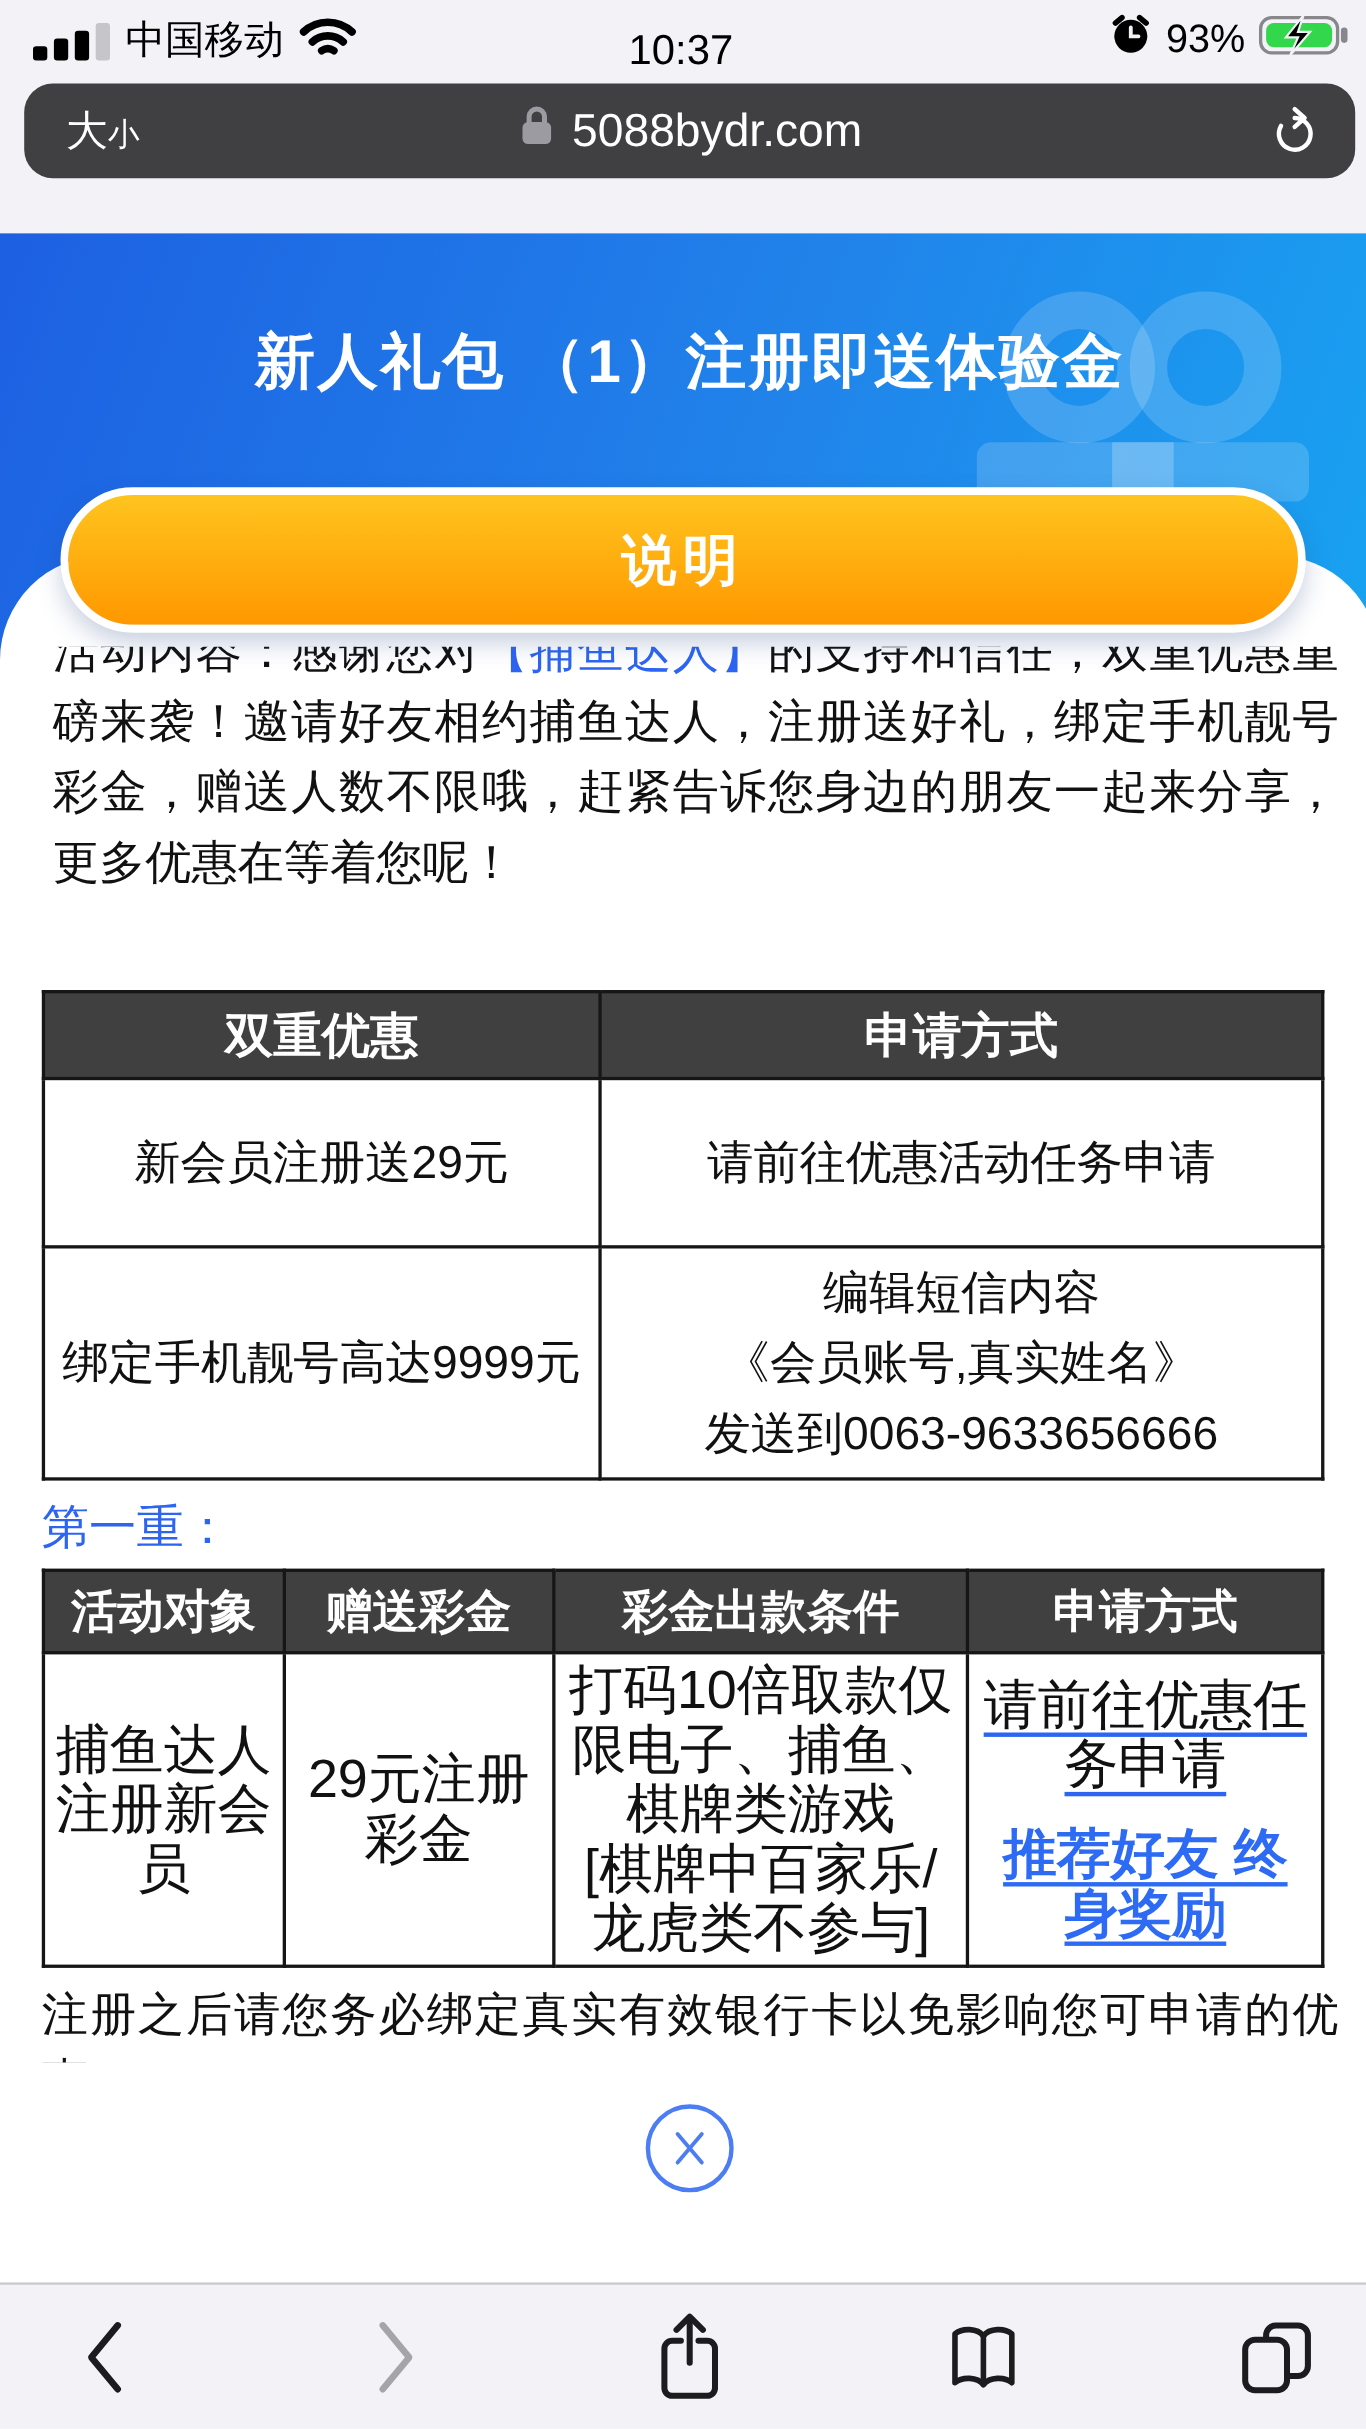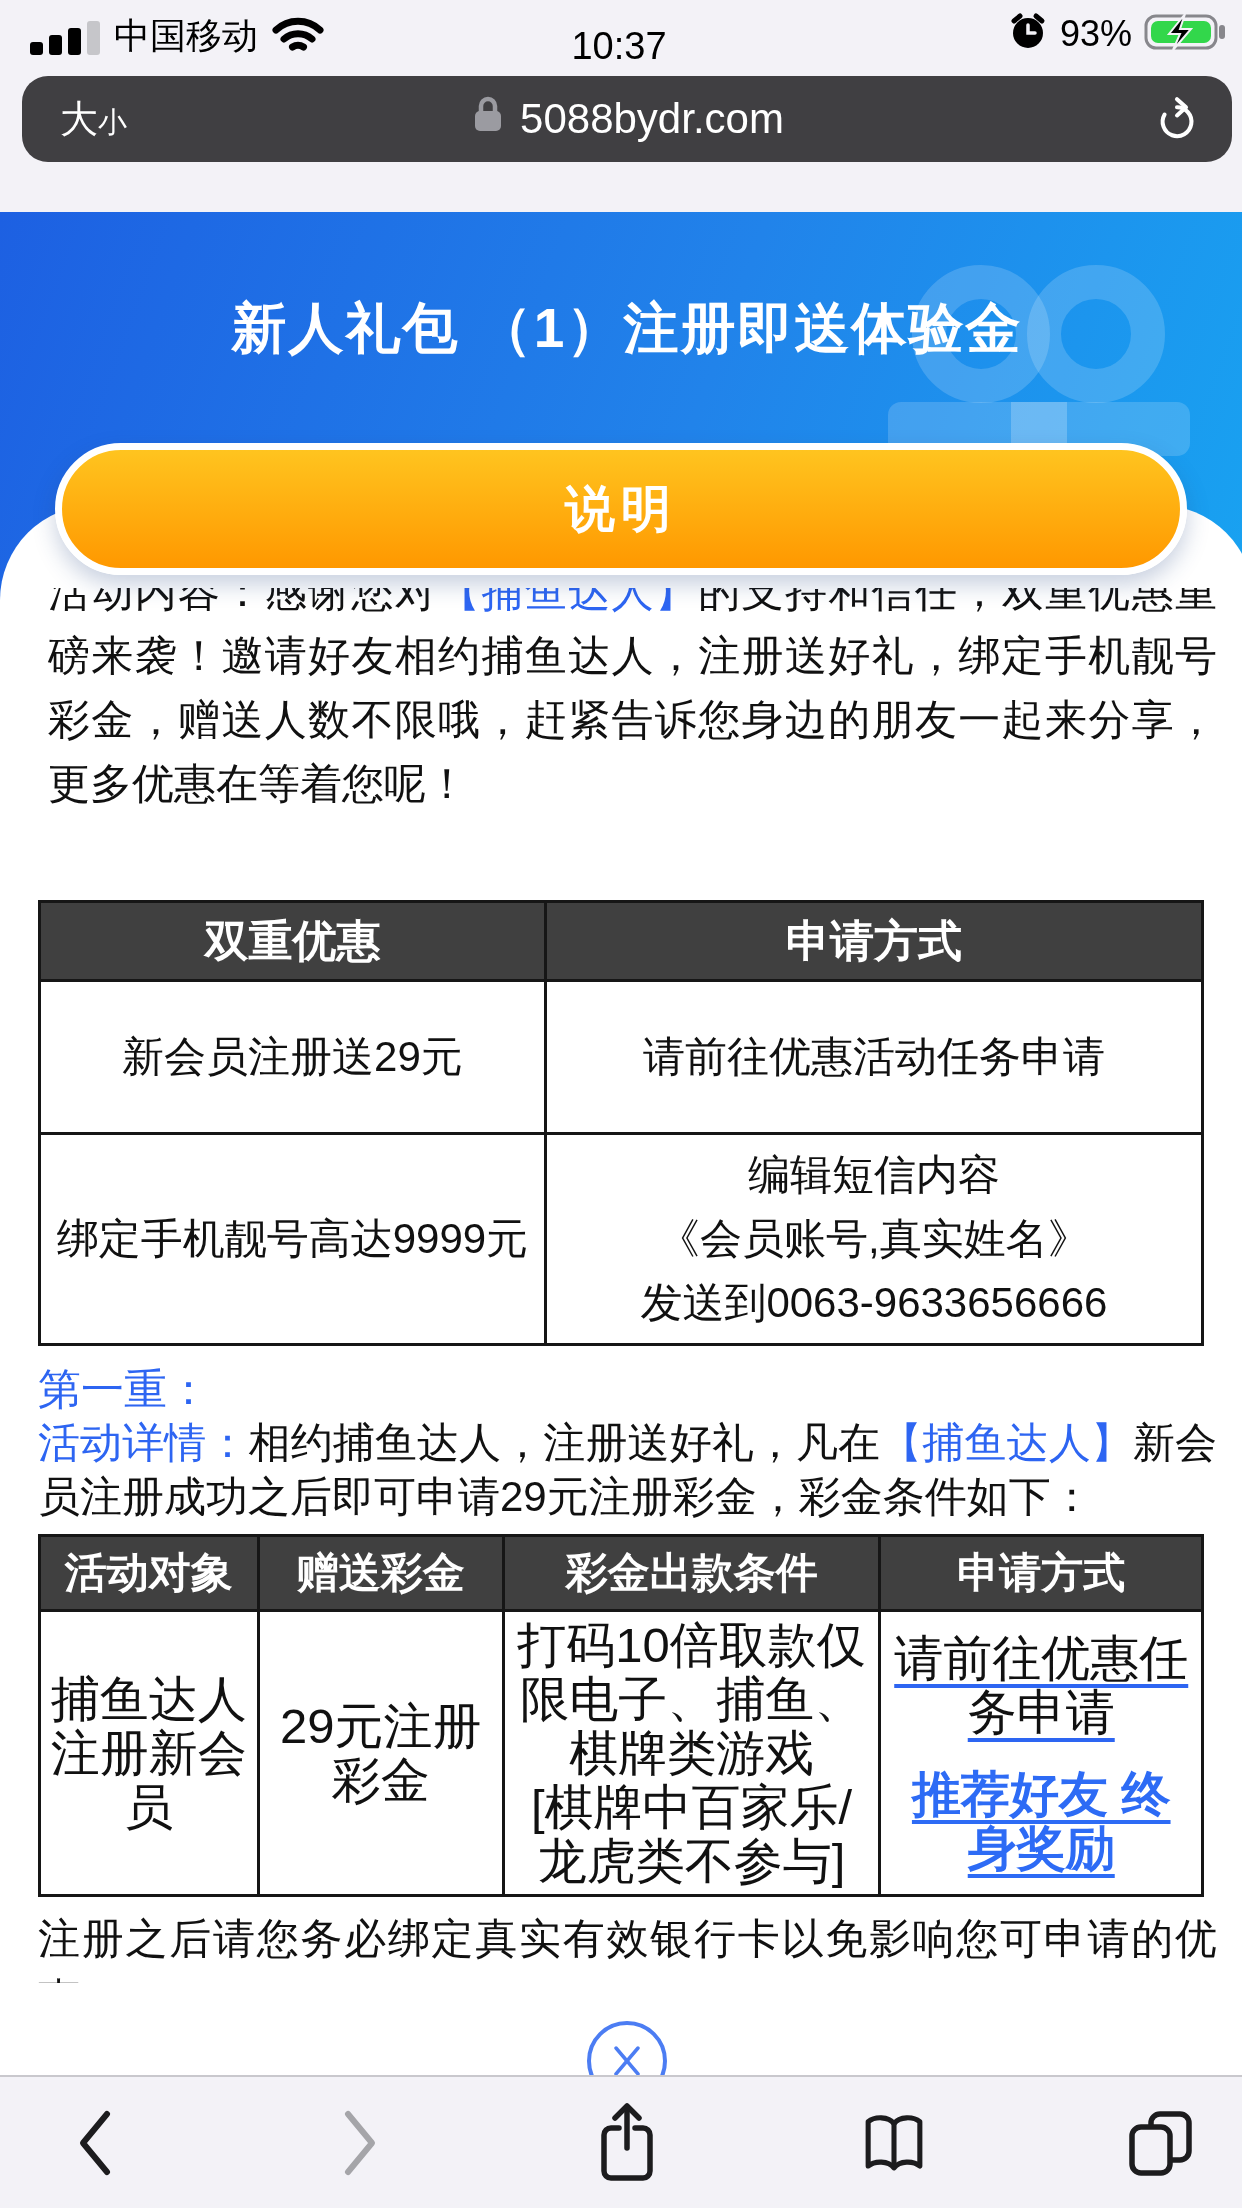--- a/index.html
+++ b/index.html
@@ -183,21 +183,20 @@
         <tr class="r2">
           <td>绑定手机靓号高达9999元</td>
           <td>编辑短信内容
 《会员账号,真实姓名》
 发送到0063-9633656666</td>
         </tr>
       </tbody>
         </table>
 
       <p class="tier">第一重：</p>
-      <p class="detail"><span class="blue">活动详情：</span><span>相约捕鱼达人，注册送好礼，凡在</span><span class="blue">【捕鱼达人】</span><span>新会员注册成功之后即可申请29元注册彩金，彩金条件如下：</span></p>
 
       <table class="t2">
         <tbody>
             <tr>
           <th class="ca">活动对象</th>
           <th class="cb">赠送彩金</th>
           <th class="cc">彩金出款条件</th>
           <th>申请方式</th>
         </tr>
         <tr>

